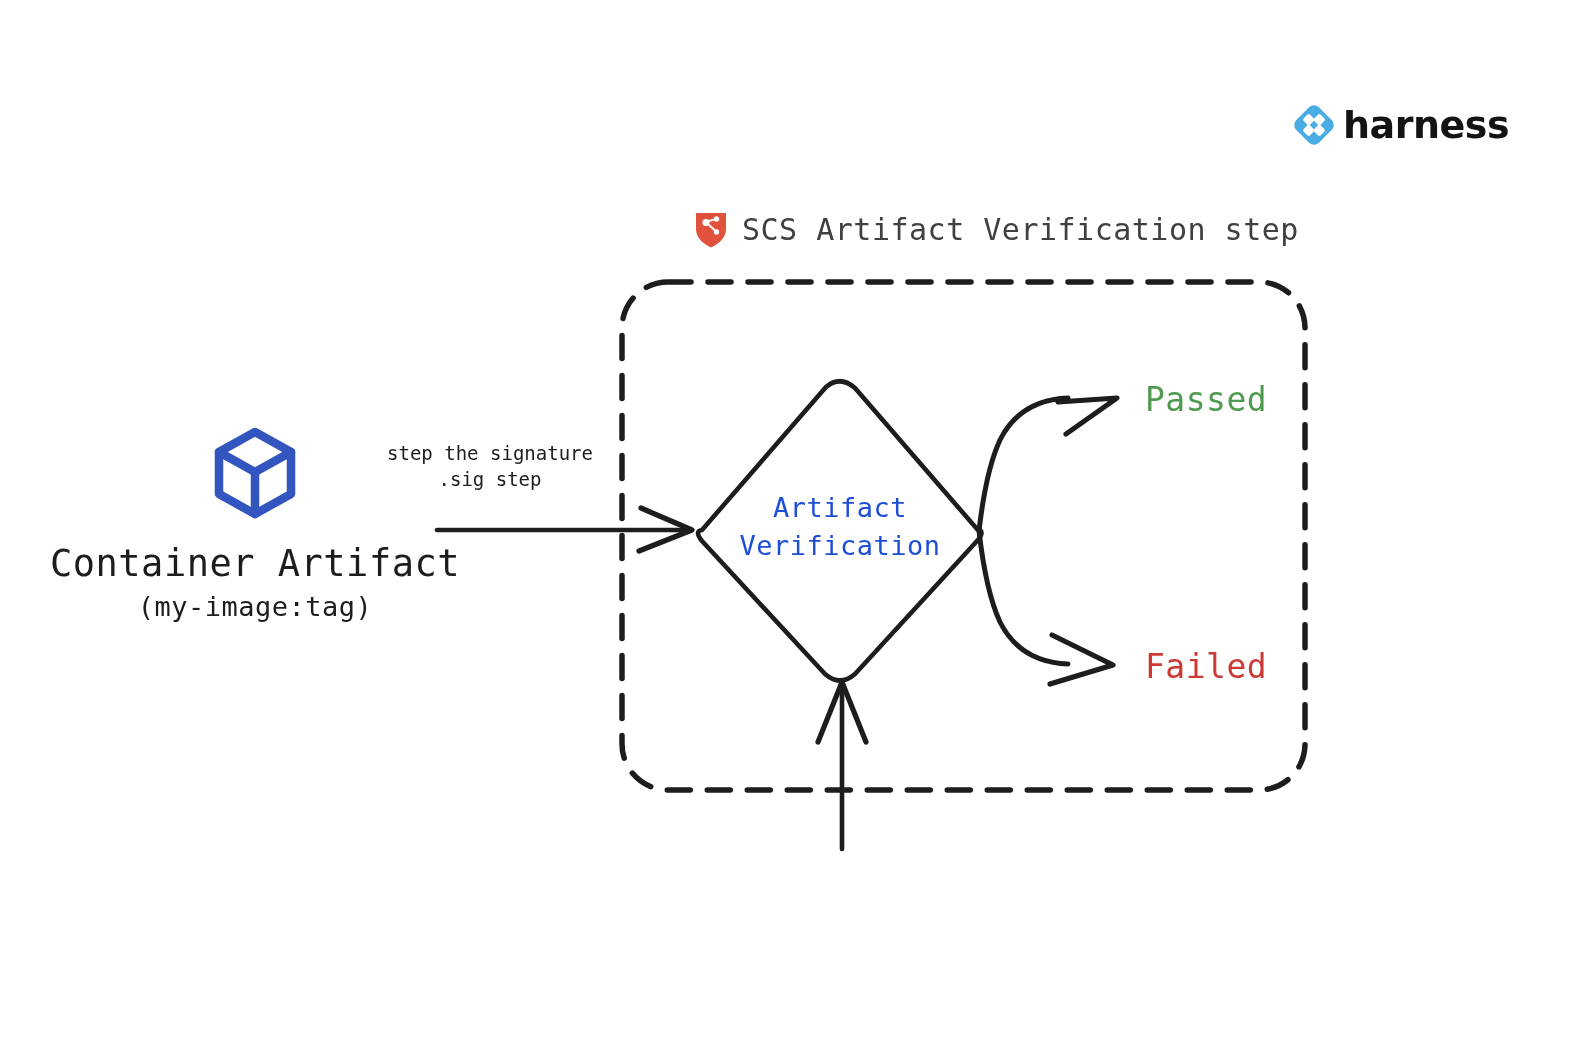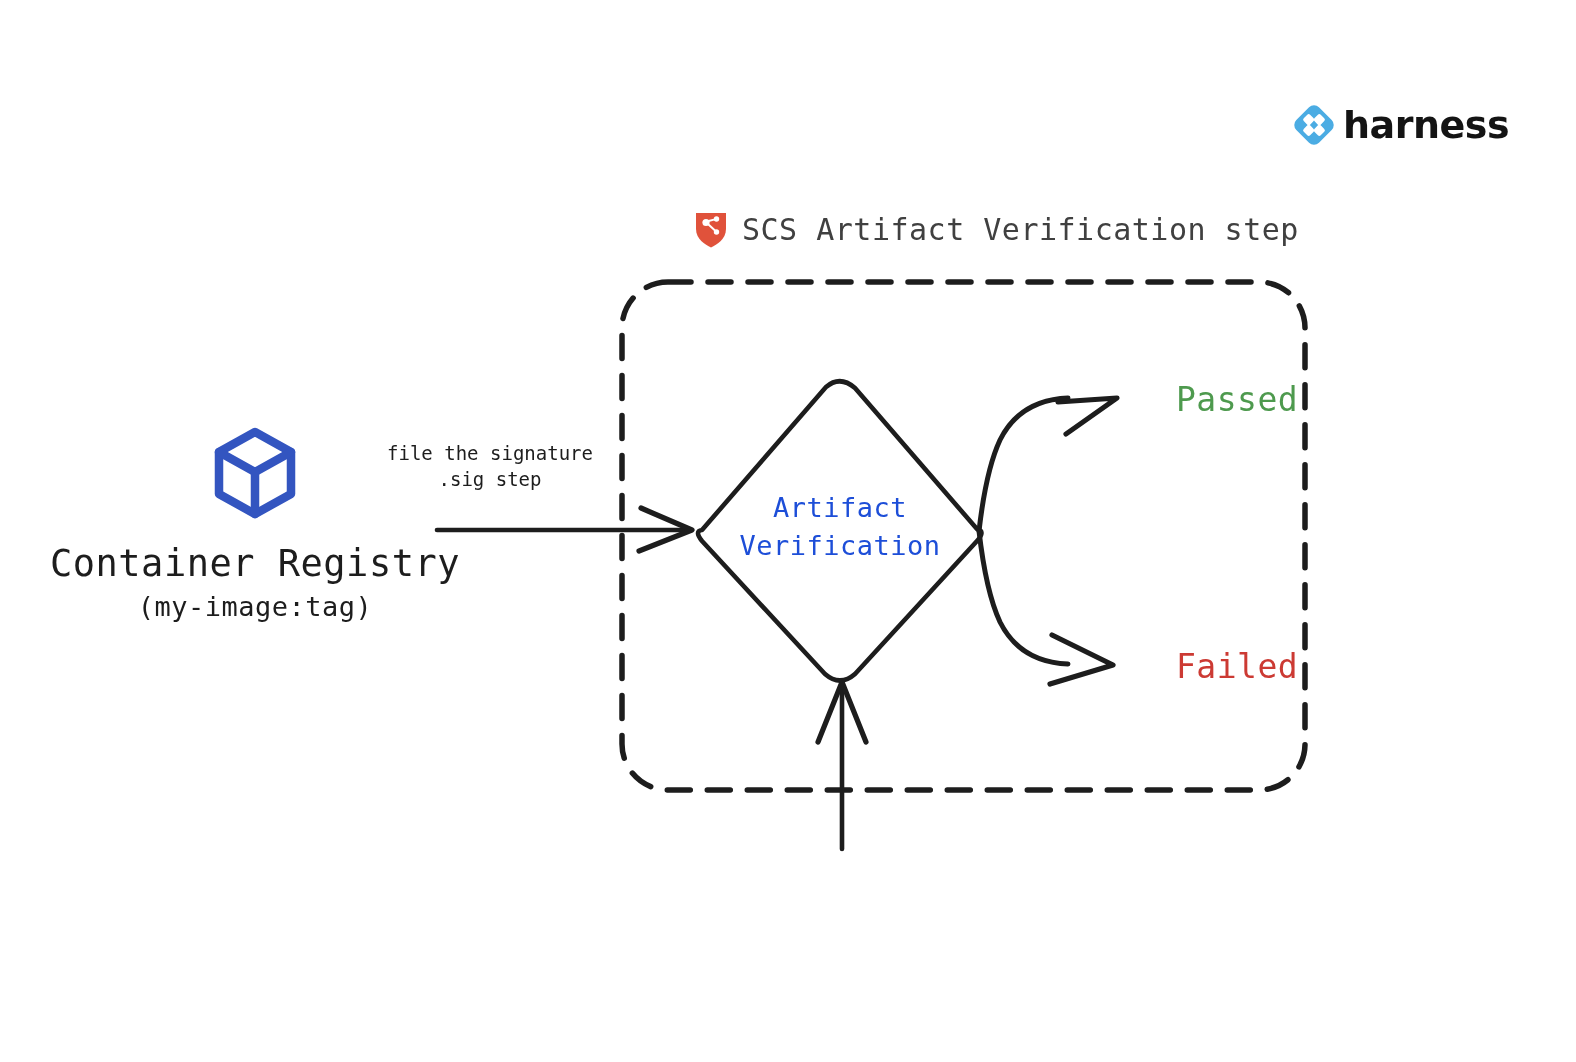--- a/index.html
+++ b/index.html
@@ -117,21 +117,20 @@
     letter-spacing: 0.5px;
     color: #1d4ed8;
   }
 
   
   .outcome {
     position: absolute;
     font-size: 33px;
     letter-spacing: 0.5px;
     white-space: nowrap;
-    margin-left: 31px;
   }
   .outcome-pass { left: 1145px; top: 380px; }
   .outcome-fail { left: 1145px; top: 647px; }
 
   
   .pubkey {
     position: absolute;
     left: 690px;
     top: 862px;
     width: 300px;
@@ -208,26 +207,26 @@
     </svg>
     <span class="step-title-text">SCS Artifact Verification step</span>
   </div>
 
   <div class="registry">
     <svg class="cube-icon" viewBox="0 0 98 98">
       <path d="M49 8 L85 28 V70 L49 90 L13 70 V28 Z" fill="none" stroke="#3355C0" stroke-width="8.5" stroke-linejoin="round"></path>
       <path d="M13 28 L49 48 L85 28" fill="none" stroke="#3355C0" stroke-width="8.5" stroke-linejoin="round" stroke-linecap="round"></path>
       <path d="M49 48 V90" fill="none" stroke="#3355C0" stroke-width="8.5" stroke-linecap="round"></path>
     </svg>
-    <div class="registry-title">Container Registry</div>
+    <div class="registry-title">Container Artifact</div>
     <div class="registry-sub">(my-image:tag)</div>
   </div>
 
   <div class="edge-label">
-    <span>file the signature</span>
+    <span>step the signature</span>
     <span class="l2">.sig step</span>
   </div>
 
   <div class="diamond-label">
     <div>Artifact</div>
     <div>Verification</div>
   </div>
 
   <div class="outcome outcome-pass" style="color:#4E9A4E">Passed</div>
   <div class="outcome outcome-fail" style="color:#CC3A33">Failed</div>

